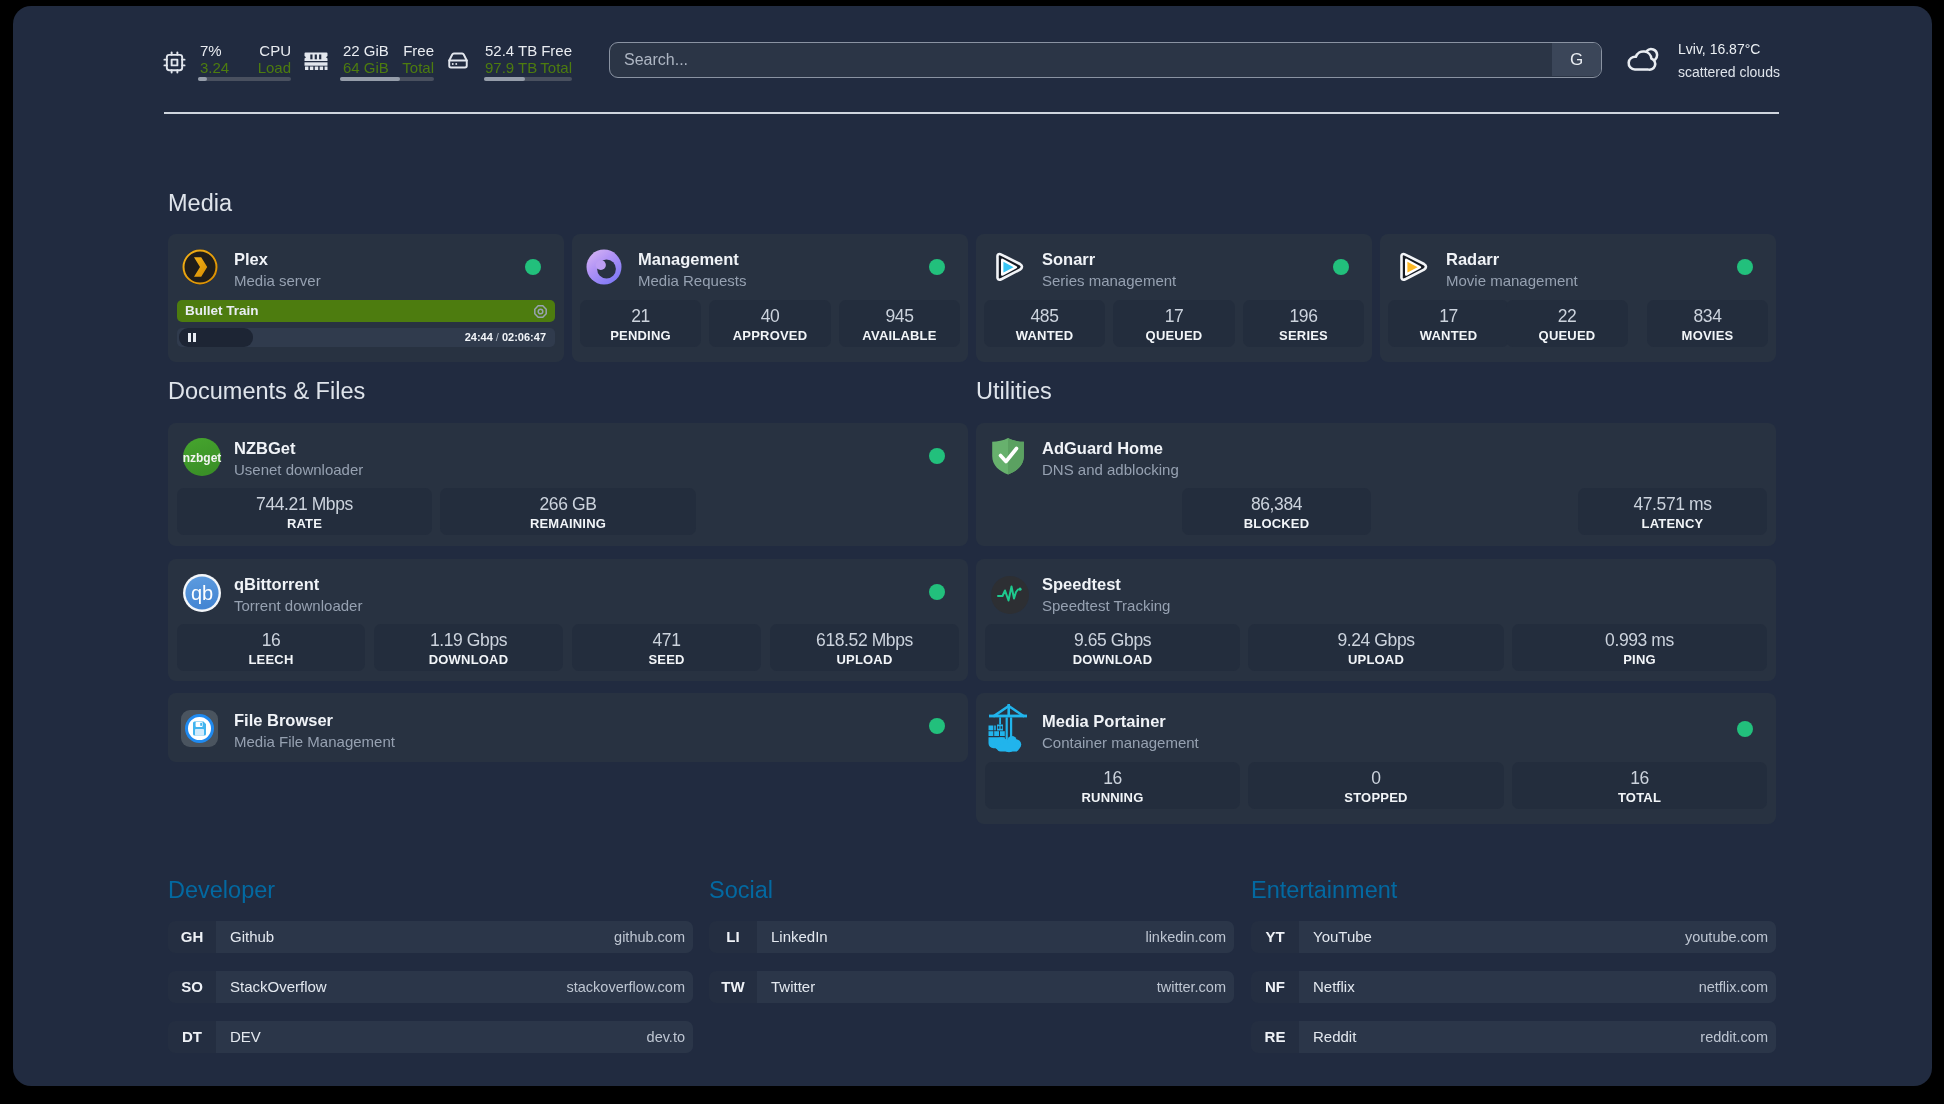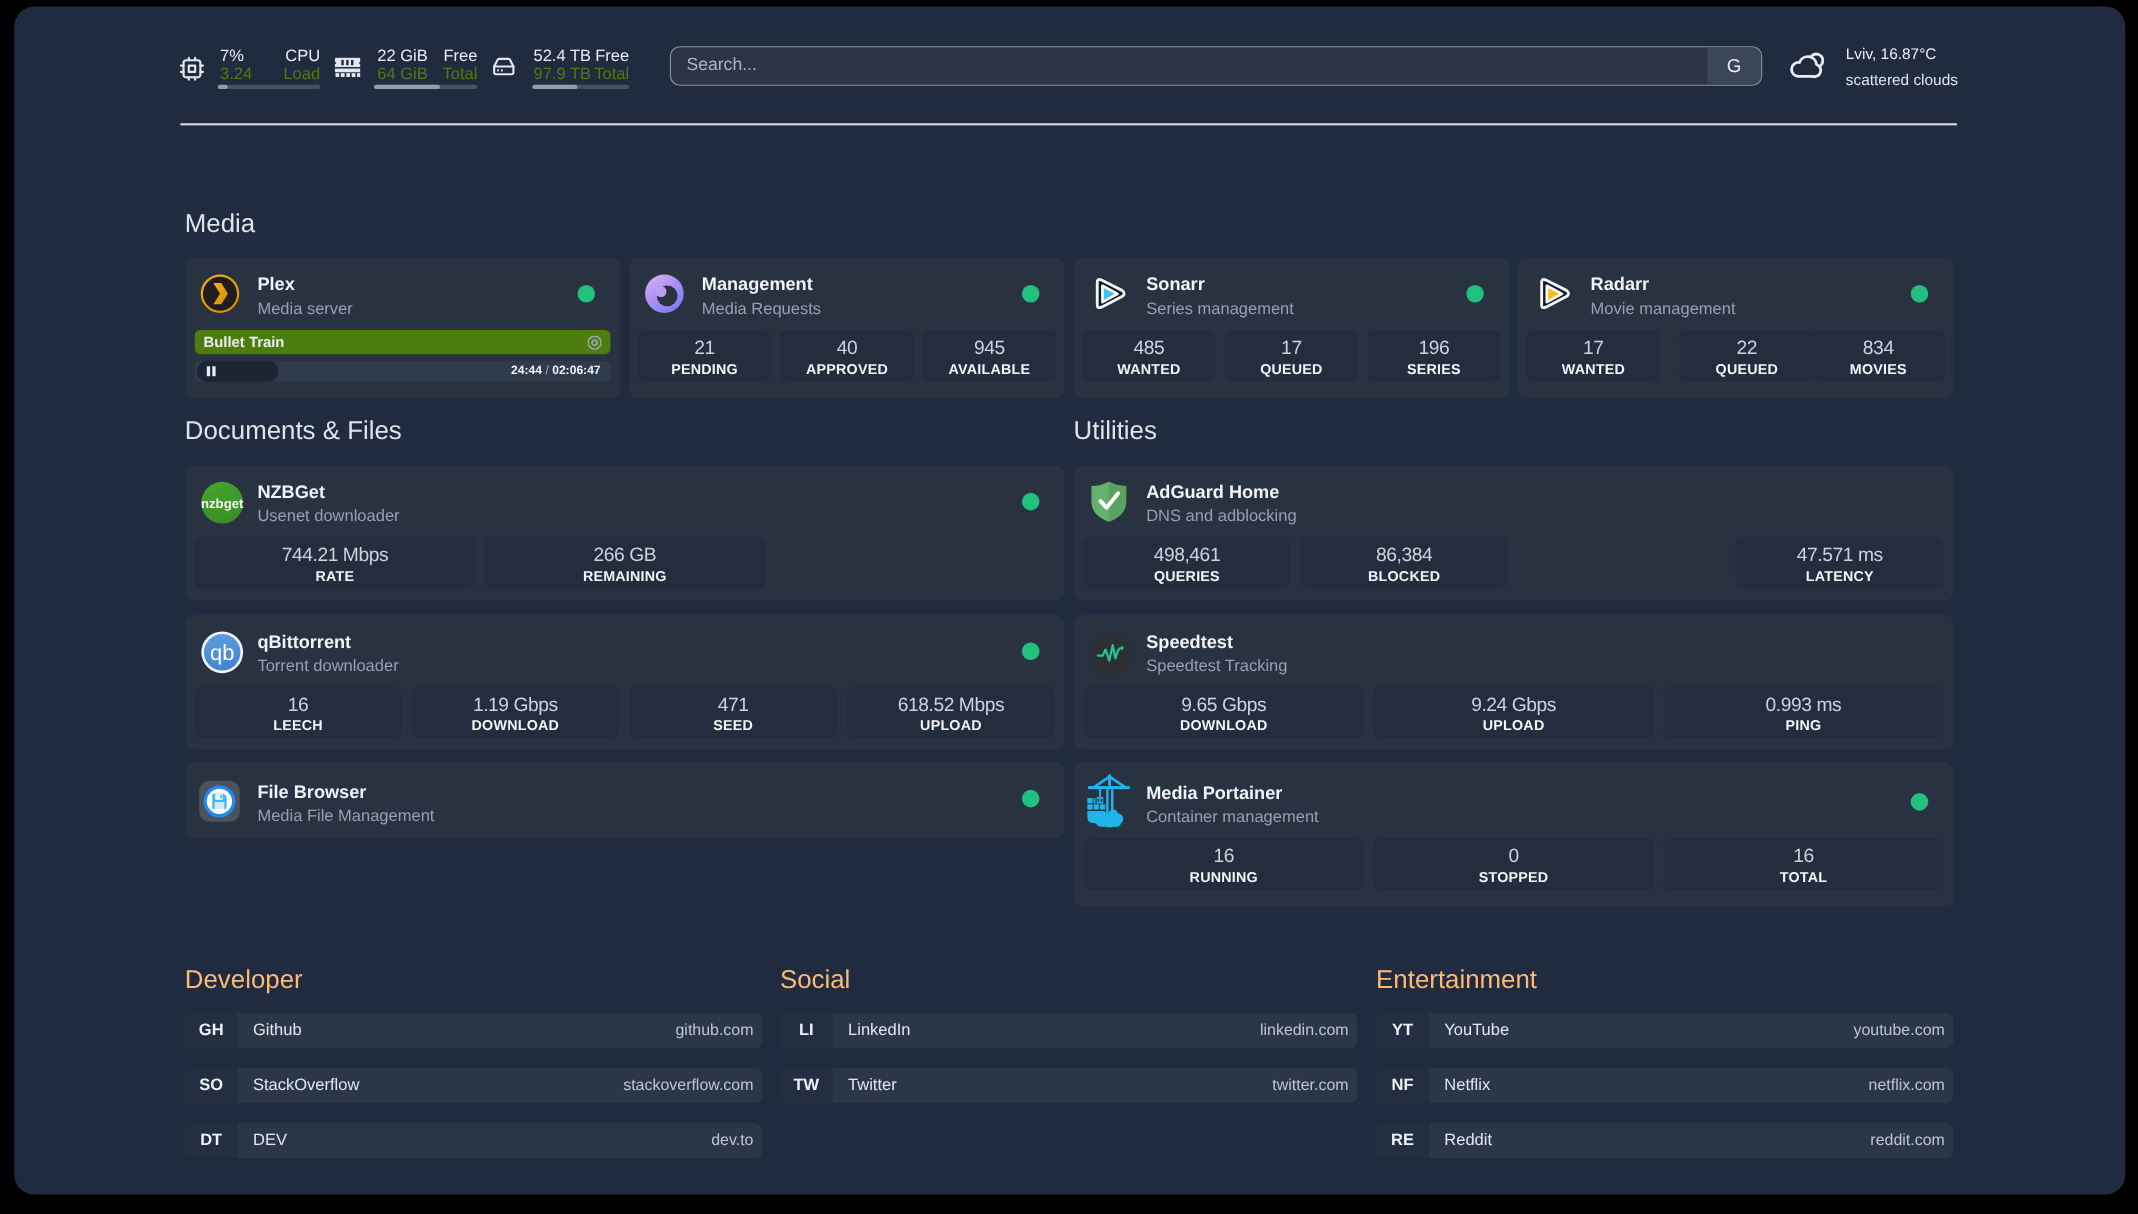--- a/index.html
+++ b/index.html
@@ -9,21 +9,21 @@
     background:#212b40; border-radius:18px; }
   .abs { position:absolute; }
   .sechdr { position:absolute; font-size:23.5px; font-weight:500; color:#dfe4eb; }
   .card { position:absolute; background:#283241; border-radius:8px; }
   .svc-title { position:absolute; left:66px; top:16px; font-size:16.5px; font-weight:700; color:#f0f3f7; }
   .svc-sub { position:absolute; left:66px; top:38px; font-size:15px; color:#96a1b1; }
   .dot { position:absolute; width:16px; height:16px; border-radius:50%; background:#22c07c; }
   .sbox { position:absolute; background:#232d3d; border-radius:7px; height:47px; text-align:center; }
   .snum { margin-top:5px; font-size:17.5px; letter-spacing:-0.4px; color:#ccd3dd; line-height:22px; }
   .slab { font-size:13px; font-weight:700; color:#f2f5f8; line-height:17px; letter-spacing:0.2px; }
-  .bk-hdr { position:absolute; font-size:23.5px; font-weight:500; color:#fdba74; }
+  .bk-hdr { position:absolute; font-size:23.5px; font-weight:500; color:#0369a1; }
   .bkrow { position:absolute; height:32px; border-radius:7px; background:#242e41; overflow:hidden; }
   .bk-abbr { position:absolute; left:0; top:0; width:48px; height:32px; color:#eef1f6;
     font-size:15px; font-weight:700; text-align:center; line-height:32px; }
   .bk-bar { position:absolute; left:48px; right:0; top:0; height:32px; background:#2b3649; }
   .bk-name { position:absolute; left:14px; top:0; line-height:32px; font-size:15px; color:#e3e8ef; }
   .bk-url { position:absolute; right:8px; top:0; line-height:32px; font-size:14.5px; color:#bec6d2; }
   .topline1 { position:absolute; top:42px; font-size:15px; font-weight:500; color:#e9ecf1; line-height:17px;}
   .topline2 { position:absolute; top:59px; font-size:15px; font-weight:500; color:#4d7c0f; line-height:17px;}
   .pbar { position:absolute; top:77px; height:4px; border-radius:2px; background:#49505f; }
   .pfill { position:absolute; left:0; top:0; height:4px; border-radius:2px; background:#959daa; }
@@ -194,21 +194,21 @@
     <path d="M8.5 9.5 Q8 4.5 12.8 6.8 L31 16 Q35 18.8 31 21.6 L12.8 31 Q8 33.3 8.5 28.3 Z" fill="#151a23" stroke="#f2f4f7" stroke-width="2.6" stroke-linejoin="round"></path>
     <path d="M13.2 11.8 L27 19.2 L13.2 26.6 Z" fill="#fdb927" stroke="#ffffff" stroke-width="2.4" stroke-linejoin="round"></path>
   </svg>
   <div class="svc-title">Radarr</div>
   <div class="svc-sub">Movie management</div>
   <div class="dot" style="right:23px;top:25px"></div>
   <div class="sbox" style="left:8px;top:66px;width:121px">
       <div class="snum">17</div>
       <div class="slab">WANTED</div>
     </div>
-  <div class="sbox" style="left:147px;top:66px;width:122px">
+  <div class="sbox" style="left:126px;top:66px;width:122px">
       <div class="snum">22</div>
       <div class="slab">QUEUED</div>
     </div>
   <div class="sbox" style="left:267px;top:66px;width:121px">
       <div class="snum">834</div>
       <div class="slab">MOVIES</div>
     </div>
 </div>
 <div class="sechdr" style="left:168px;top:378px">Documents &amp; Files</div>
 <div class="sechdr" style="left:976px;top:378px">Utilities</div>
@@ -238,24 +238,20 @@
 </div>
 
 <div class="card" style="left:976px;top:423px;width:800px;height:123px">
   <svg class="abs" style="left:14px;top:14px" width="36" height="38" viewBox="0 0 36 38">
     <path d="M18 1 C13.5 3.6 7.2 4.8 2.2 4.8 V 19 C 2.2 28.5 9.5 34.4 18 37.4 C 26.5 34.4 33.8 28.5 33.8 19 V 4.8 C 28.8 4.8 22.5 3.6 18 1 Z" fill="#67b16d"></path>
     <path d="M18 1 C 22.5 3.6 28.8 4.8 33.8 4.8 V 19 C 33.8 28.5 26.5 34.4 18 37.4 Z" fill="#5ba161"></path>
     <path d="M10.5 18.5 L16 24.5 L26.5 11.5" fill="none" stroke="#ffffff" stroke-width="3.6" stroke-linecap="round" stroke-linejoin="round"></path>
   </svg>
   <div class="svc-title">AdGuard Home</div>
   <div class="svc-sub">DNS and adblocking</div>
-  <div class="sbox" style="left:9px;top:65px;width:188px">
-      <div class="snum">498,461</div>
-      <div class="slab">QUERIES</div>
-    </div>
   <div class="sbox" style="left:206px;top:65px;width:189px">
       <div class="snum">86,384</div>
       <div class="slab">BLOCKED</div>
     </div>
   <div class="sbox" style="left:602px;top:65px;width:189px">
       <div class="snum">47.571 ms</div>
       <div class="slab">LATENCY</div>
     </div>
 </div>
 

